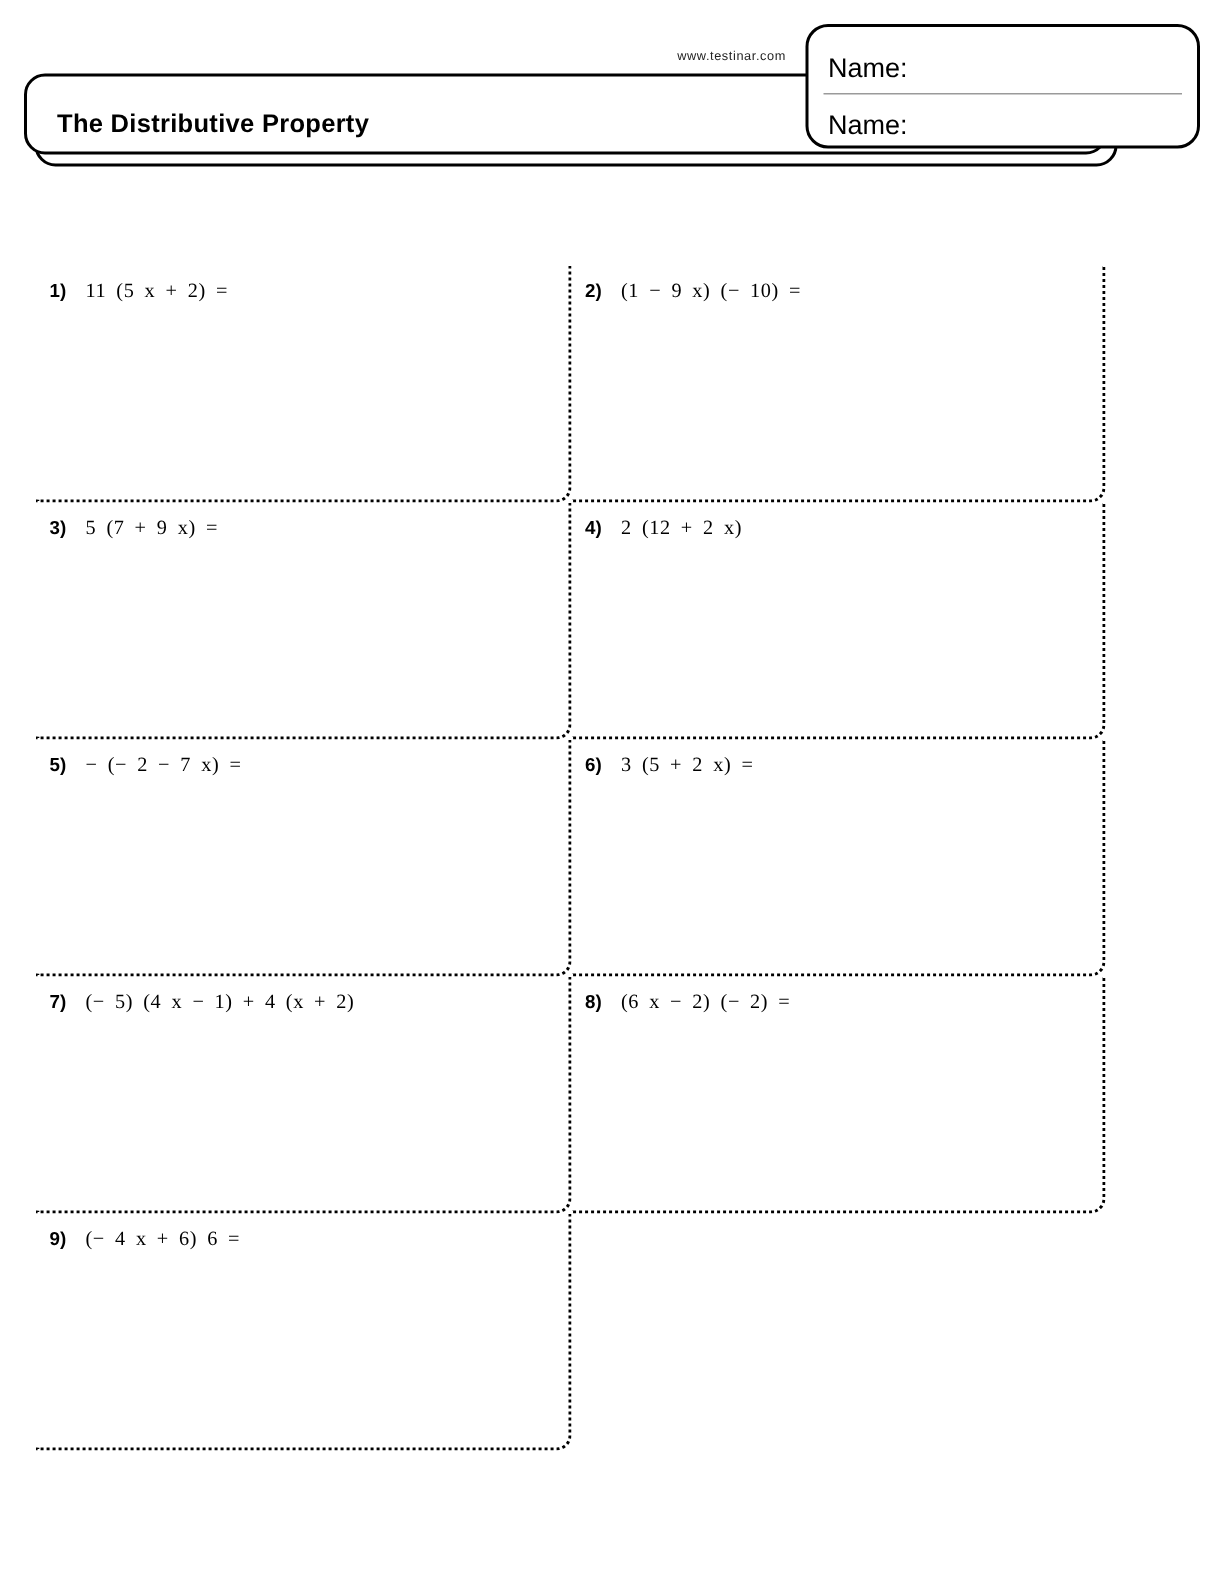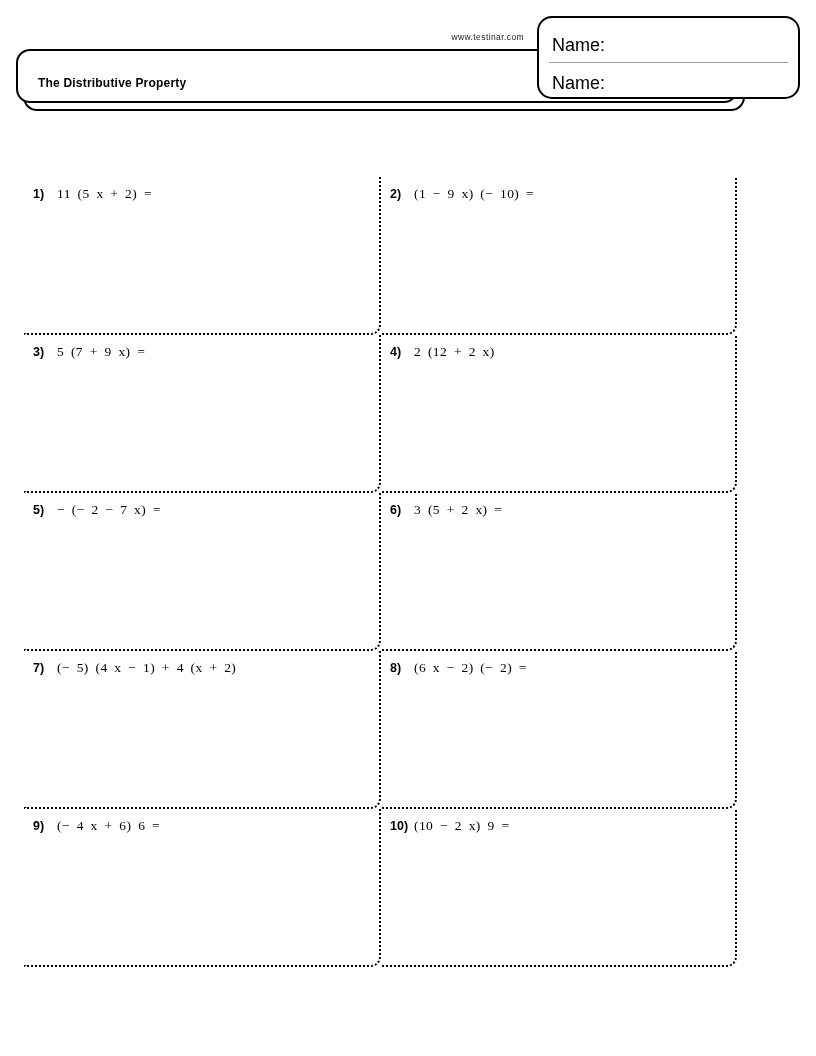--- a/index.html
+++ b/index.html
@@ -21,21 +21,21 @@
   .title-shadow {
     position: absolute; left: 23px; top: 57px; width: 722px; height: 54px;
     border: 2.5px solid #000; border-radius: 14px; background: #fff; z-index: 1;
   }
   .title-box {
     position: absolute; left: 16px; top: 49px; width: 722px; height: 54px;
     border: 2.5px solid #000; border-radius: 14px; background: #fff; z-index: 2;
     display: flex; align-items: center; padding-left: 20px;
   }
   .title-box .title {
-    font-size: 12px; font-weight: bold; letter-spacing: 0.2px; margin-top: 14px;
+    font-size: 17px; font-weight: bold; letter-spacing: 0.2px; margin-top: 14px;
   }
   .name-box {
     position: absolute; left: 537px; top: 16px; width: 263px; height: 83px;
     border: 2.5px solid #000; border-radius: 15px; background: #fff; z-index: 3;
   }
   .name-box .label { position: absolute; left: 13px; font-size: 18px; }
   .name-box .label.name { top: 17px; }
   .name-box .label.date { top: 55px; }
   .name-box .write-line {
     position: absolute; left: 10px; right: 10px; top: 44px; height: 0;
@@ -136,19 +136,15 @@
     <div class="cell">
       <span class="num">8)</span>
       <span class="expr">(6 x − 2) (− 2) =</span>
     </div>
 
     <div class="cell">
       <span class="num">9)</span>
       <span class="expr">(− 4 x + 6) 6 =</span>
     </div>
 
-    <div class="cell">
-      <span class="num">10)</span>
-      <span class="expr">(10 − 2 x) 9 =</span>
-    </div>
 
   </div>
 </div>
 
 </body></html>

